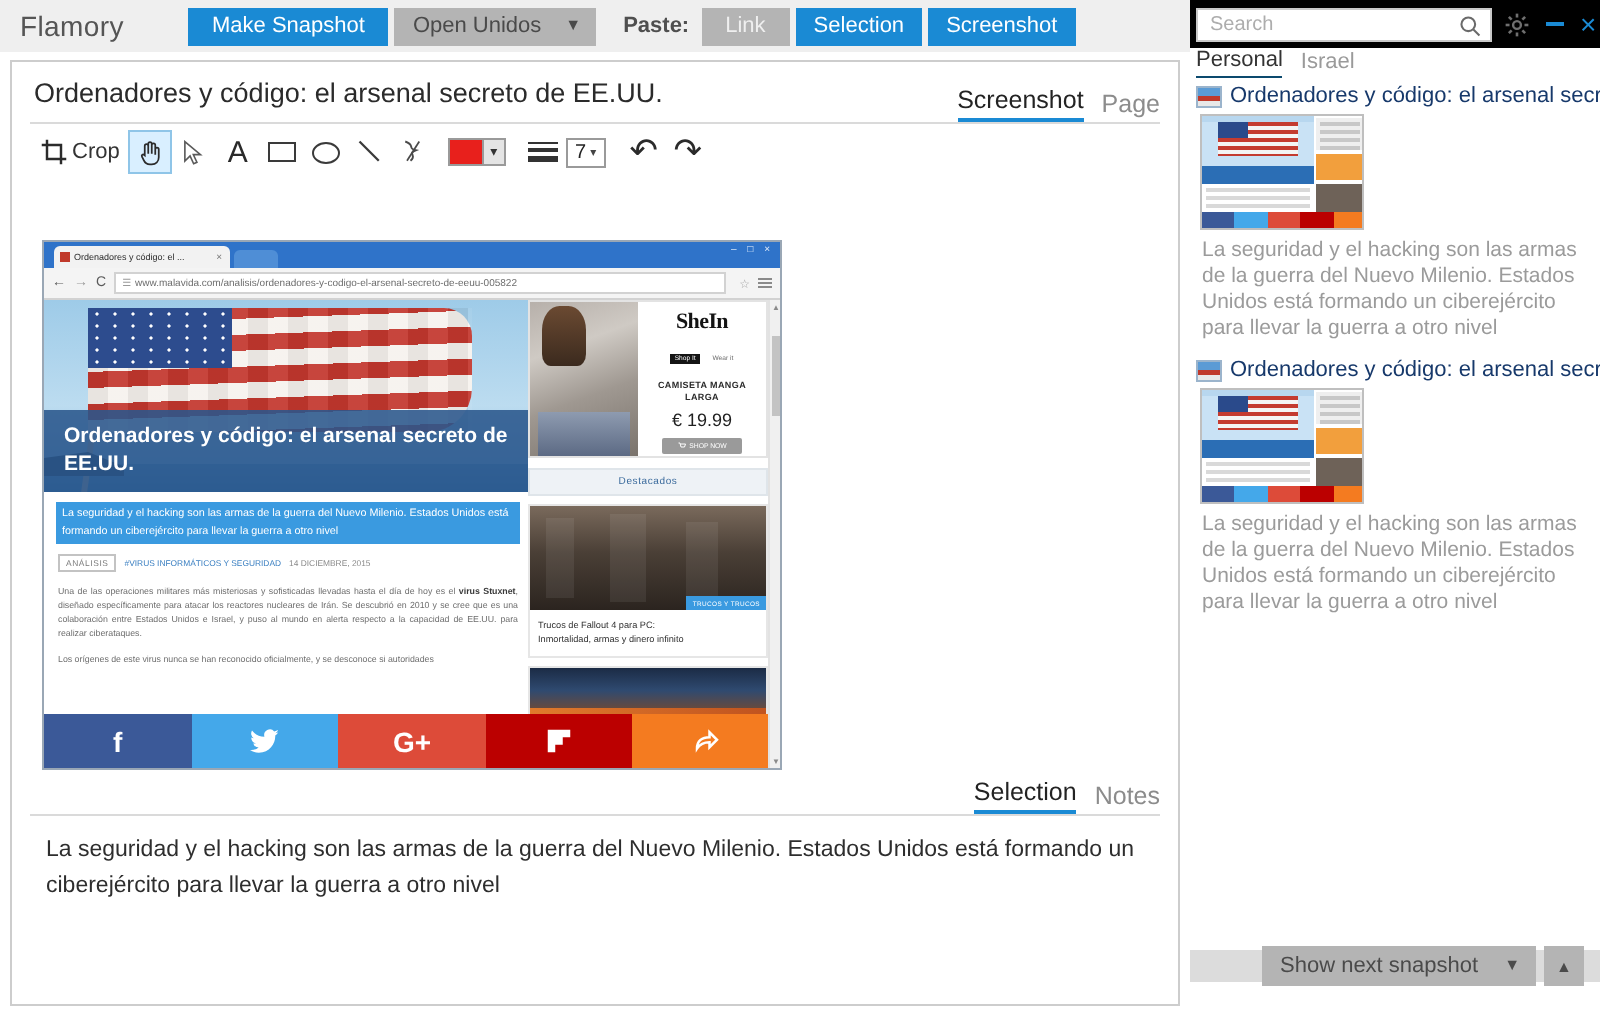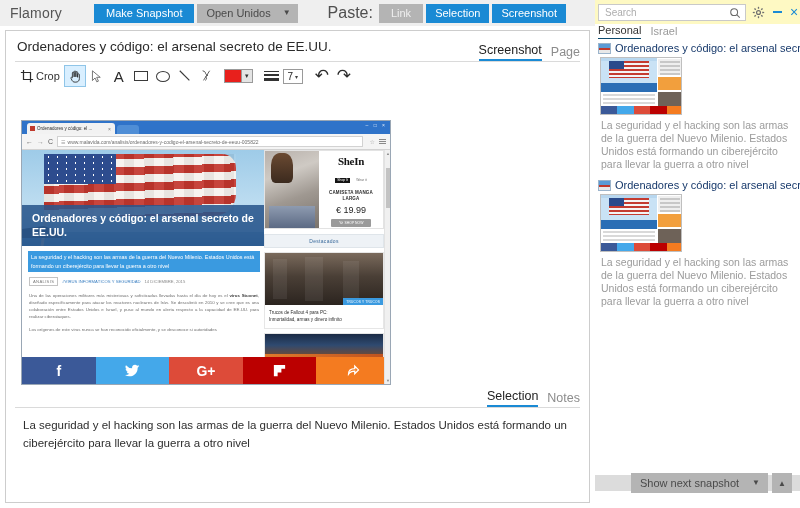--- a/index.html
+++ b/index.html
@@ -40,30 +40,30 @@
   .btn-grey { background: #b4b4b4; color: #efefef; }
   .btn-greydk { background: #b4b4b4; color: #4a4a4a; }
   .make-snap { margin-left: 6px; padding: 0 12px; }
   .open-latest {
     margin-left: 74px;
     display: inline-flex; align-items: center; gap: 12px;
     padding: 0 7px 0 9px;
   }
   .caret-d { font-size: 8px; line-height: 1; }
   .paste-lbl {
-    font-size: 16px; color: #4f4f4f; margin-left: 30px; margin-right: 6px;
+    font-size: 11px; color: #4f4f4f; margin-left: 14px; margin-right: 6px; font-weight: bold;
   }
   .btn + .btn { margin-left: 3px; }
   .link-btn { padding: 0 12px; }
 
   
   .rightheader {
     position: absolute; left: 595px; top: 0;
     width: 205px; height: 24px;
-    background: #fef9c3;
+    background: #000000;
     display: flex; align-items: center;
   }
   .search-wrap {
     position: relative;
     width: 148px; height: 17px;
     margin-left: 3px;
     border: 1px solid #c9c9c9;
     background: #fff;
     display: flex; align-items: center;
   }

